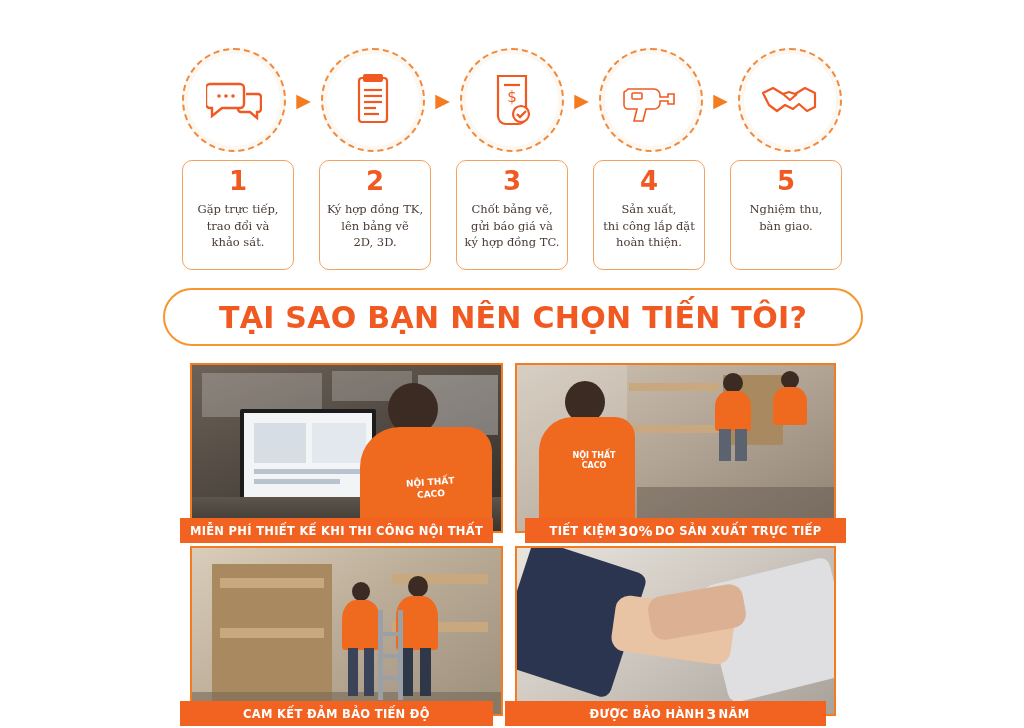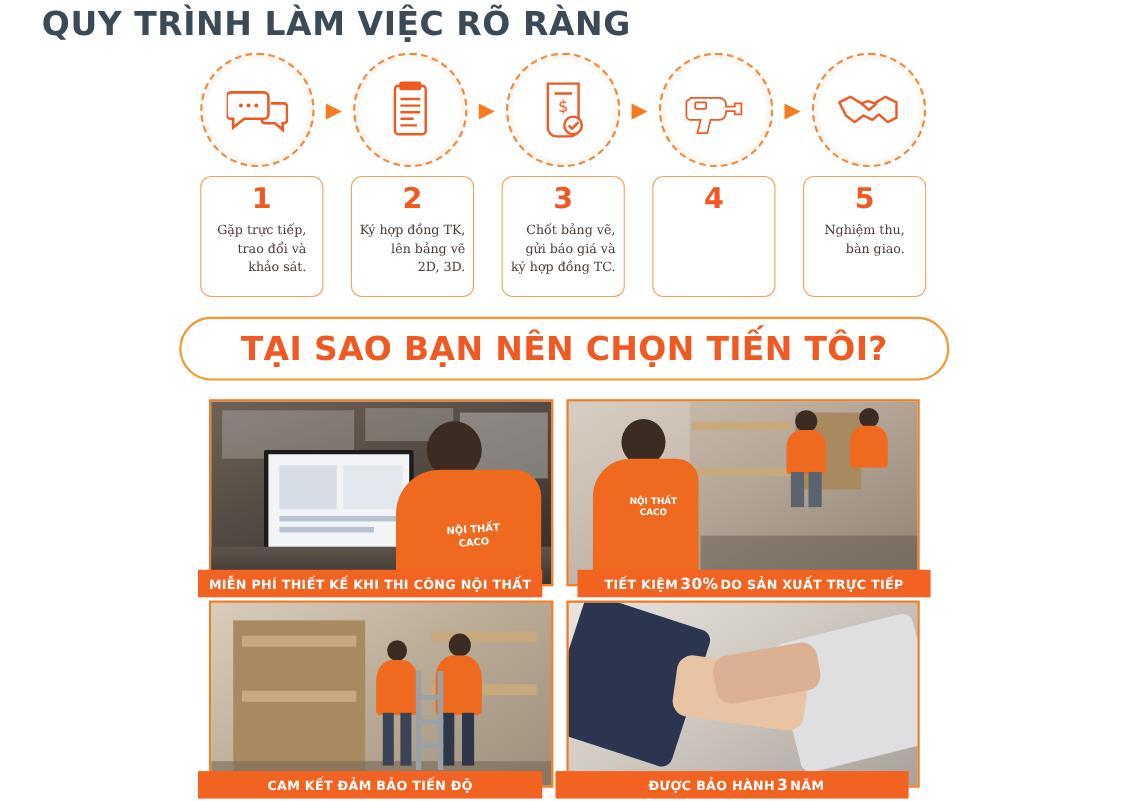--- a/index.html
+++ b/index.html
@@ -78,21 +78,21 @@
   .step-num {
     font-size: 26px;
     font-weight: bold;
     color: #f05a22;
     line-height: 1.15;
     font-family: "DejaVu Sans", sans-serif;
   }
   .step-text {
     font-size: 11.5px;
     color: #4a3b33;
-    text-align: right;
+    text-align: center;
     line-height: 1.45;
     margin-top: 4px;
     padding: 0 5px;
     white-space: pre-line;
     font-family: "DejaVu Serif", serif;
   }
 
   
   .banner {
     position: absolute;
@@ -173,21 +173,20 @@
 
   .ladder { position:absolute; background:#9aa0a6; }
   .shelf { position:absolute; background:#c8a97f; }
   .shelf-dark { position:absolute; background:#a98a60; }
 </style>
 </head>
 <body>
 
 <div class="page">
 
-  <div class="main-heading">QUY TRÌNH LÀM VIỆC RÕ RÀNG</div>
 
   <div class="circles-row">
 
     <div class="circle-wrap">
       <div class="circle-dashed"></div>
       <div class="circle-inner">
         <svg width="56" height="48" viewBox="0 0 56 48" fill="none" stroke="#f05a22" stroke-width="2.4">
           <path d="M4 8 h30 a4 4 0 0 1 4 4 v16 a4 4 0 0 1 -4 4 h-18 l-10 8 v-8 h-2 a4 4 0 0 1 -4 -4 v-16 a4 4 0 0 1 4 -4z"></path>
           <circle cx="13" cy="20" r="1.8" fill="#f05a22" stroke="none"></circle>
           <circle cx="20" cy="20" r="1.8" fill="#f05a22" stroke="none"></circle>
@@ -268,20 +267,23 @@
 2D, 3D.</div>
     </div>
     <div class="step-card">
       <div class="step-num">3</div>
       <div class="step-text">Chốt bảng vẽ,
 gửi báo giá và
 ký hợp đồng TC.</div>
     </div>
     <div class="step-card">
       <div class="step-num">4</div>
+      <div class="step-text">Sản xuất,
+thi công lắp đặt
+hoàn thiện.</div>
     </div>
     <div class="step-card">
       <div class="step-num">5</div>
       <div class="step-text">Nghiệm thu,
 bàn giao.</div>
     </div>
   </div>
 
   <div class="banner">
     <div class="banner-text">TẠI SAO BẠN NÊN CHỌN TIẾN TÔI?</div>

